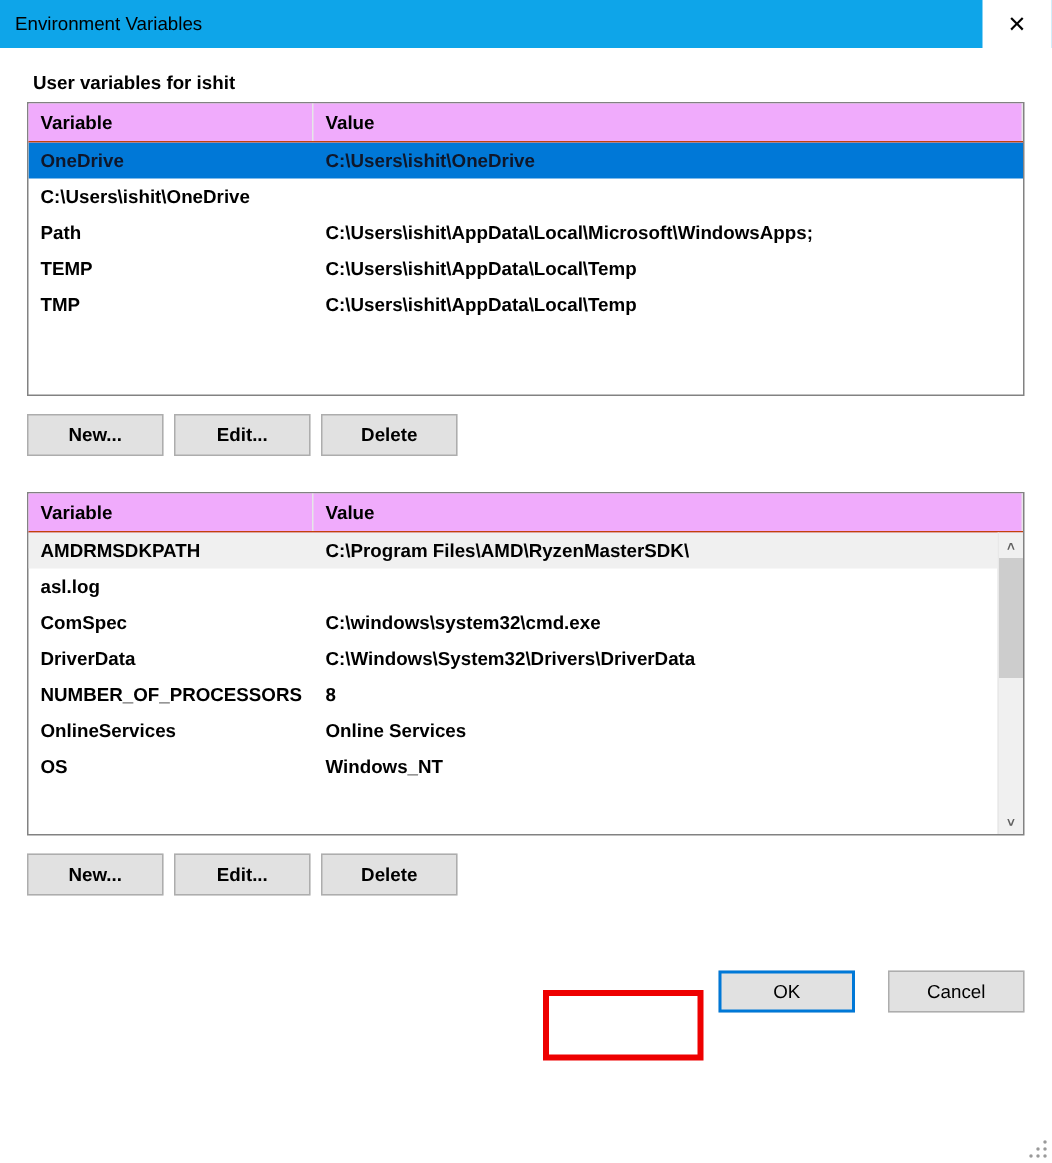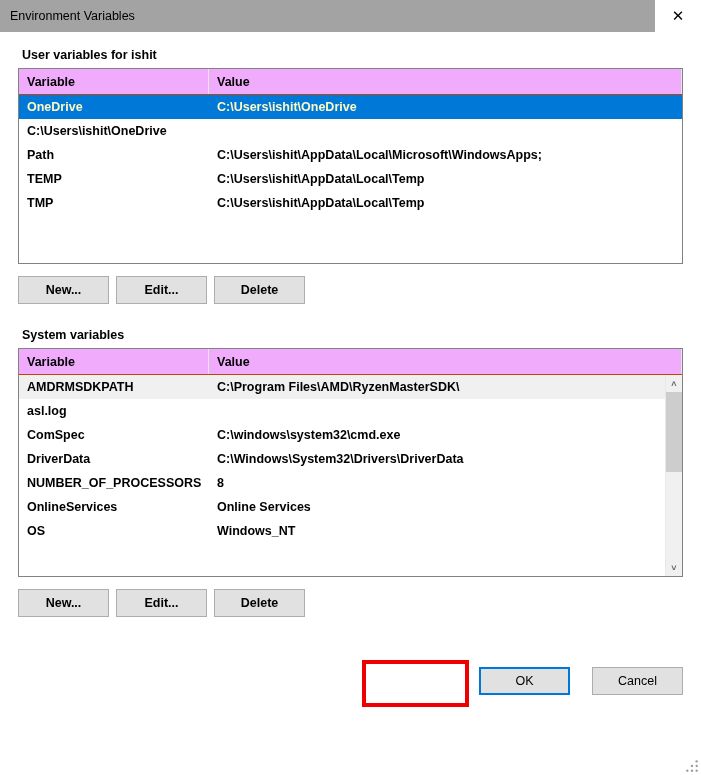--- a/index.html
+++ b/index.html
@@ -12,21 +12,21 @@
     width: 701px;
     height: 775px;
     overflow: hidden;
     position: relative;
   }
   .titlebar {
     height: 32px;
     display: flex;
     align-items: center;
     padding: 0 0 0 10px;
-    background: #a3a3a3;
+    background: #0ea5e9;
   }
   .titlebar-title { flex:1; font-size:12.5px; }
   .titlebar-close {
     width: 46px;
     height: 32px;
     display:flex; align-items:center; justify-content:center;
     font-size:15px;
     background:#fff;
   }
   .client {
@@ -58,21 +58,21 @@
   .lv-body { overflow:hidden; height: calc(100% - 26px); position:relative; }
   .lv-body.sys { width: calc(100% - 17px); }
   .row {
     display:flex;
     height: 24px;
     align-items:center;
   }
   .row .cell { padding: 0 8px; white-space:nowrap; overflow:hidden; }
   .cell.var { width: 190px; flex: 0 0 190px; }
   .cell.val { flex:1; }
-  .row.selected { background:#0078d7; color:#fef9c3; }
+  .row.selected { background:#0078d7; color:#0f172a; }
   .row.alt-highlight { background:#f0f0f0; }
   .scrollbar {
     position:absolute; right:0; top:26px; bottom:0;
     width:17px; background:#f0f0f0;
     border-left:1px solid #e8e8e8;
     display:flex; flex-direction:column;
   }
   .scroll-btn { height:17px; display:flex; align-items:center; justify-content:center; font-size:9px; color:#606060; }
   .scroll-thumb { background:#cdcdcd; flex:0 0 80px; margin:0; }
   .scroll-track { flex:1; }
@@ -148,21 +148,20 @@
       </div>
     </div>
     <div class="btn-row">
       <button class="btn">New...</button>
       <button class="btn">Edit...</button>
       <button class="btn">Delete</button>
     </div>
   </div>
 
   <div class="group">
-    <span class="group-label">System variables</span>
     <div class="listview sys">
       <div class="lv-header">
         <div class="col var">Variable</div>
         <div class="col val">Value</div>
       </div>
       <div class="lv-body sys">
         <div class="row alt-highlight">
           <div class="cell var">AMDRMSDKPATH</div>
           <div class="cell val">C:\Program Files\AMD\RyzenMasterSDK\</div>
         </div>

